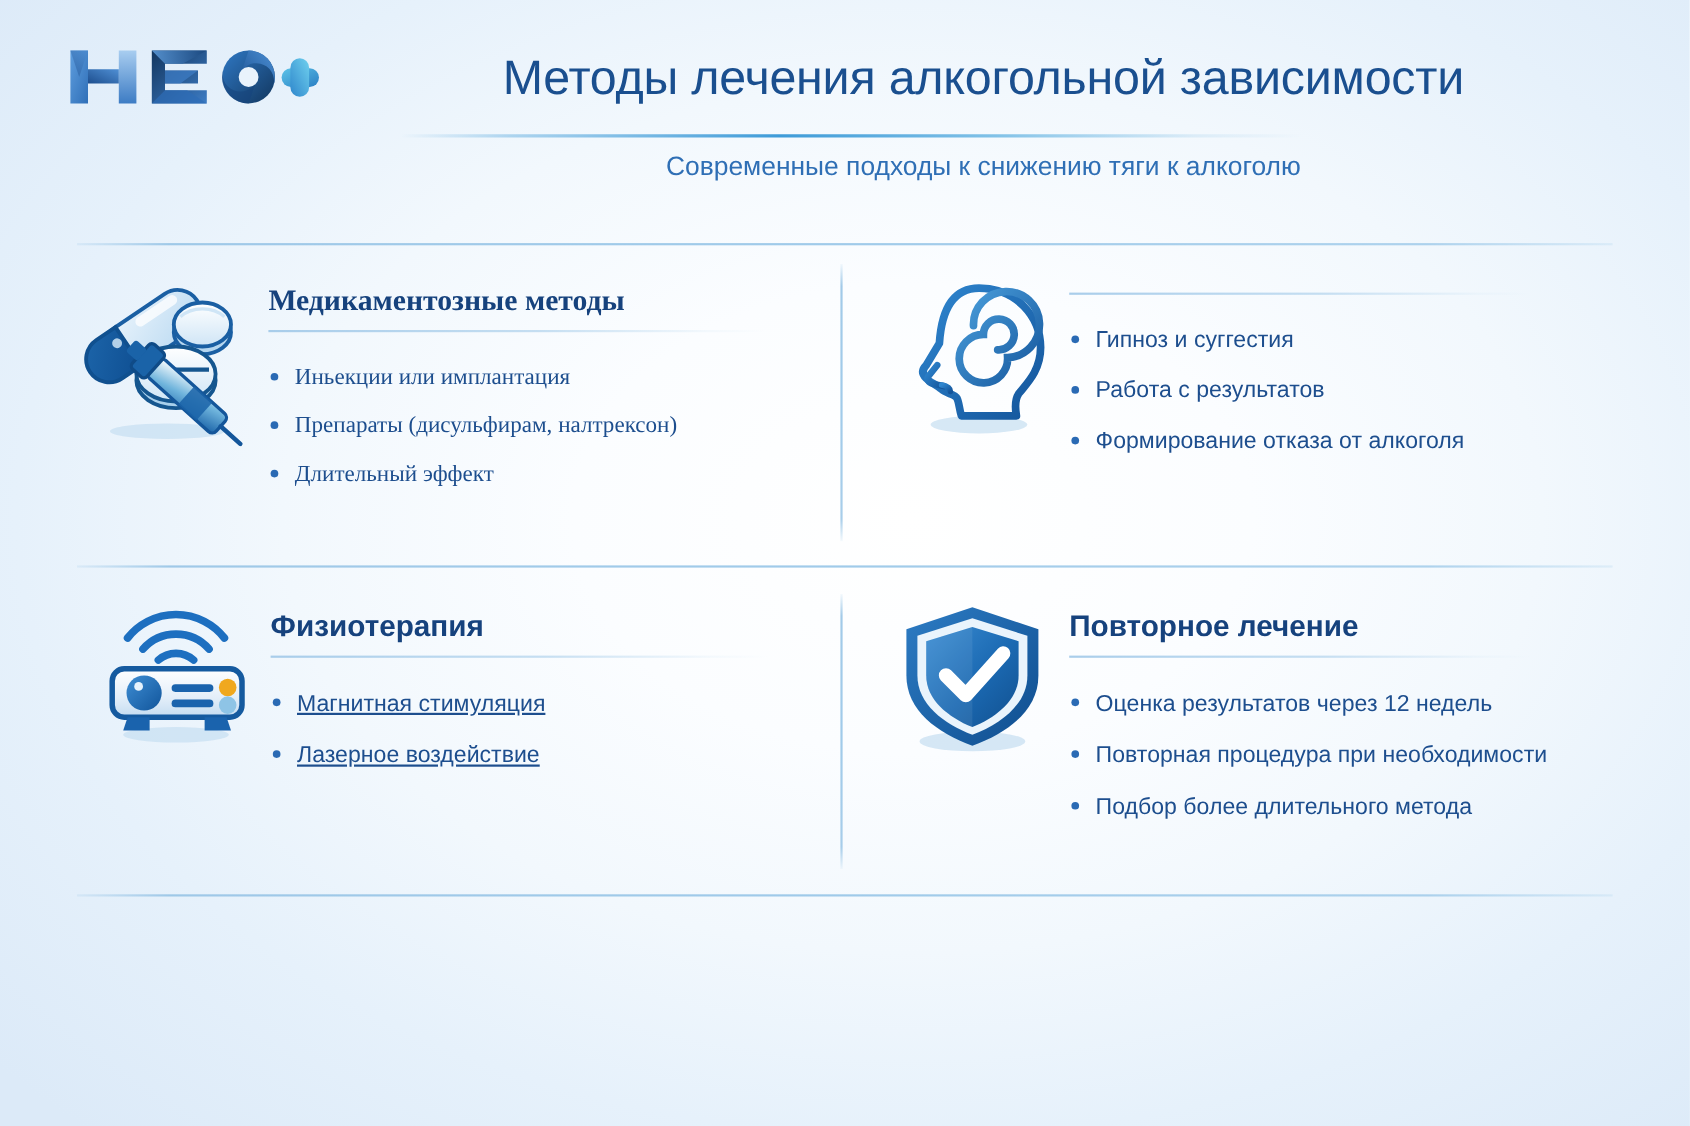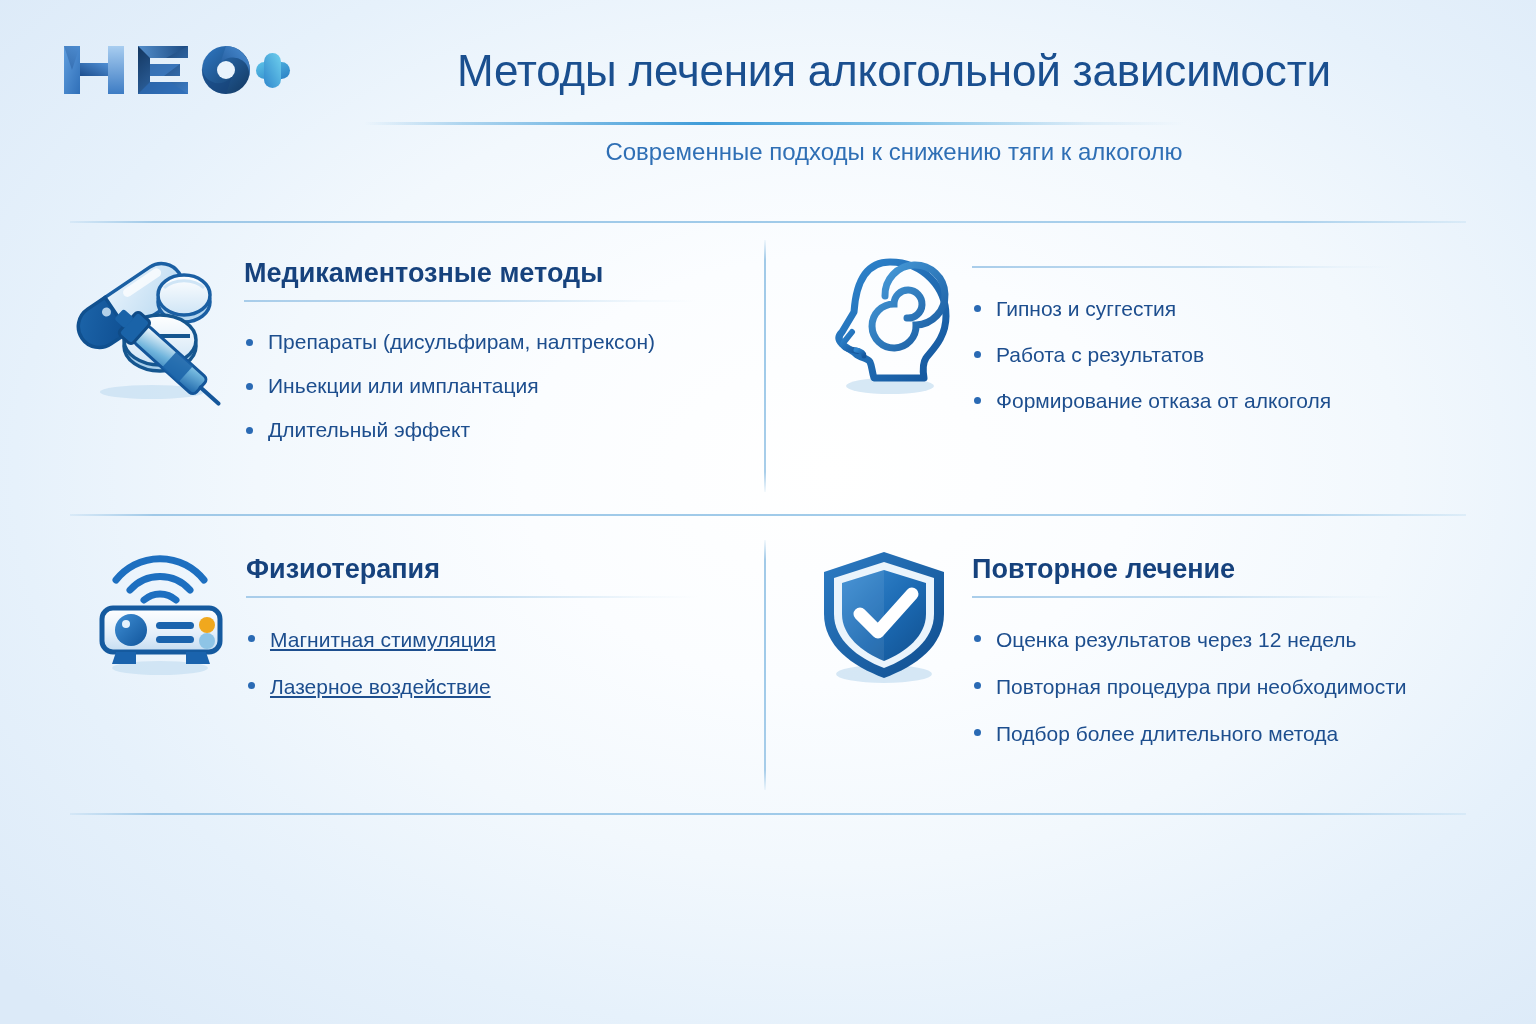--- a/index.html
+++ b/index.html
@@ -114,21 +114,21 @@
   }
   .rule-v.row1 { top: 240px; height: 252px; }
   .rule-v.row2 { top: 540px; height: 250px; }
 
   
   .card {
     position: absolute;
     display: flex;
     align-items: flex-start;
   }
-  .card.c1 { left: 76px;  top: 246px; width: 670px; }
+  .card.c1 { left: 76px;  top: 246px; width: 670px; font-family: Liberation Serif, serif; }
   .card.c2 { left: 812px; top: 246px; width: 650px; }
   .card.c3 { left: 86px;  top: 542px; width: 660px; }
   .card.c4 { left: 812px; top: 542px; width: 650px; }
 
   .card-icon {
     flex: 0 0 auto;
     width: 152px;
     height: 160px;
     position: relative;
   }
@@ -318,22 +318,22 @@
           <rect x="36" y="104" width="18" height="30" rx="4" fill="#1a63a8" stroke="#0f4b87" stroke-width="3"></rect>
           <rect x="24" y="112" width="14" height="14" rx="3" fill="#1a63a8"></rect>
           <line x1="134" y1="119" x2="158" y2="119" stroke="#14569a" stroke-width="4" stroke-linecap="round"></line>
         </g>
       </svg>
     </div>
     <div class="card-body">
       <div class="card-title">Медикаментозные методы</div>
       <div class="card-title-rule"></div>
       <ul class="bullets">
+        <li>Иньекции или имплантация</li>
         <li>Препараты (дисульфирам, налтрексон)</li>
-        <li>Иньекции или имплантация</li>
         <li>Длительный эффект</li>
       </ul>
     </div>
   </div>
 
   <div class="card c2">
     <div class="card-icon">
       <svg width="152" height="160" viewBox="0 0 152 160">
         <defs>
           <linearGradient id="headG" x1="0" y1="0" x2="1" y2="1">

